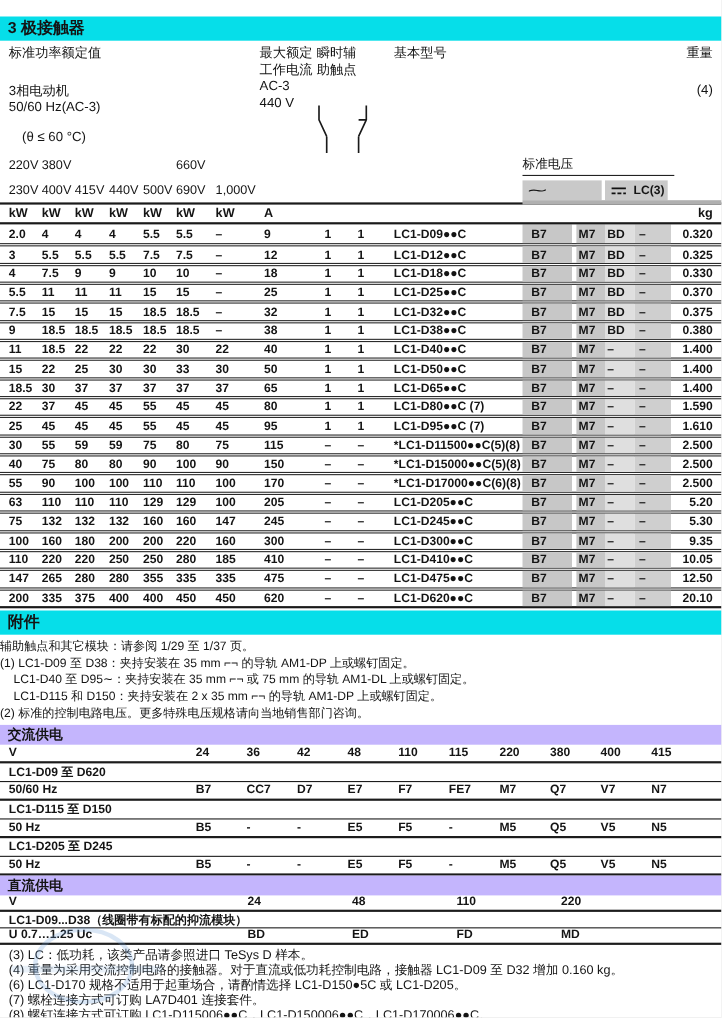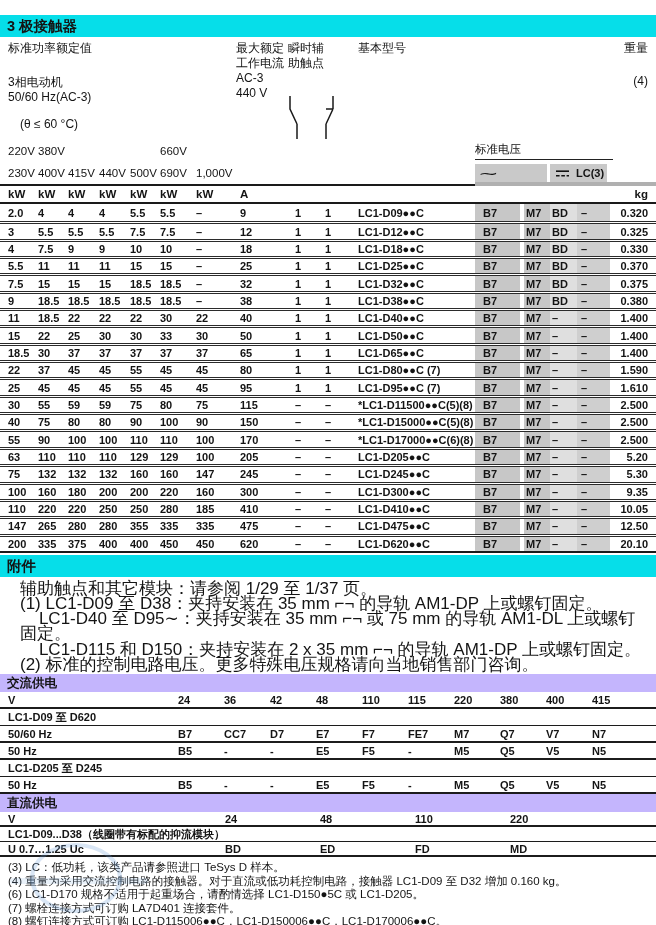--- a/index.html
+++ b/index.html
@@ -41,21 +41,21 @@
   
   .data-row{height:17.35px;border-top:3px double #2b2b2b;}
   .data-row:first-child{border-top:none;}
   .ratings{border-bottom:2px solid #1a1a1a;}
   .band1{background:#c7c7c7;padding-left:8px;}
   .band1b{background:#c7c7c7;padding-left:2px;}
   .band2{background:#dfdfdf;padding-left:2px;}
   .band3{background:#cfcfcf;padding-left:4px;}
   .kg-cell{justify-content:flex-end;}
   
-  .notes{padding:4px 8px 2px 20px;font-size:17px;line-height:15.2px;}
+  .notes{padding:4px 8px 2px 0;font-size:11px;line-height:15.2px;}
   .notes p{margin:0;white-space:pre-wrap;}
   
   .srow{display:grid;box-sizing:border-box;padding:0 8px;align-items:center;height:17px;font-size:11px;font-weight:bold;}
   .srow.ac{grid-template-columns:170px repeat(10,46px) 1fr;}
   .srow.dc{grid-template-columns:217px repeat(4,95px) 1fr;height:15px;}
   .srow .c{white-space:nowrap;}
   .srow.head{border-bottom:2px solid #1c1c1c;}
   .srow.gname{border-bottom:1px solid #1c1c1c;}
   .srow.coderow{border-bottom:2px solid #1c1c1c;}
   .gname span{grid-column:1 / -1;}
@@ -576,20 +576,23 @@
         <div class="c">CC7</div>
         <div class="c">D7</div>
         <div class="c">E7</div>
         <div class="c">F7</div>
         <div class="c">FE7</div>
         <div class="c">M7</div>
         <div class="c">Q7</div>
         <div class="c">V7</div>
         <div class="c">N7</div>
       </div>
+      <div class="srow ac gname">
+        <span>LC1-D115 至 D150</span>
+      </div>
       <div class="srow ac coderow">
         <div class="c">50 Hz</div>
         <div class="c">B5</div>
         <div class="c">-</div>
         <div class="c">-</div>
         <div class="c">E5</div>
         <div class="c">F5</div>
         <div class="c">-</div>
         <div class="c">M5</div>
         <div class="c">Q5</div>

